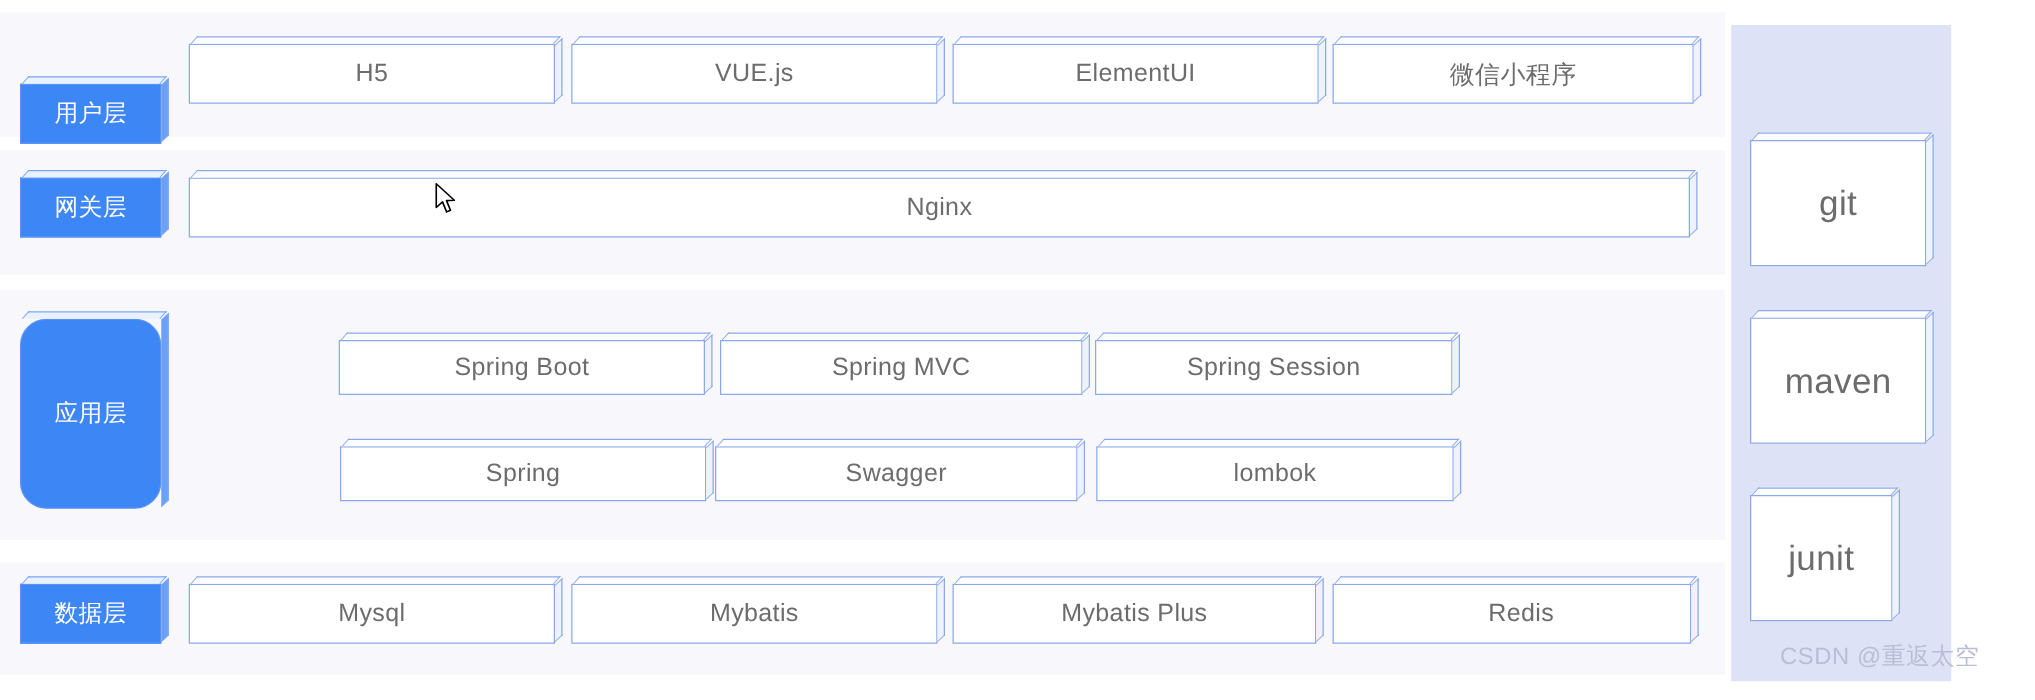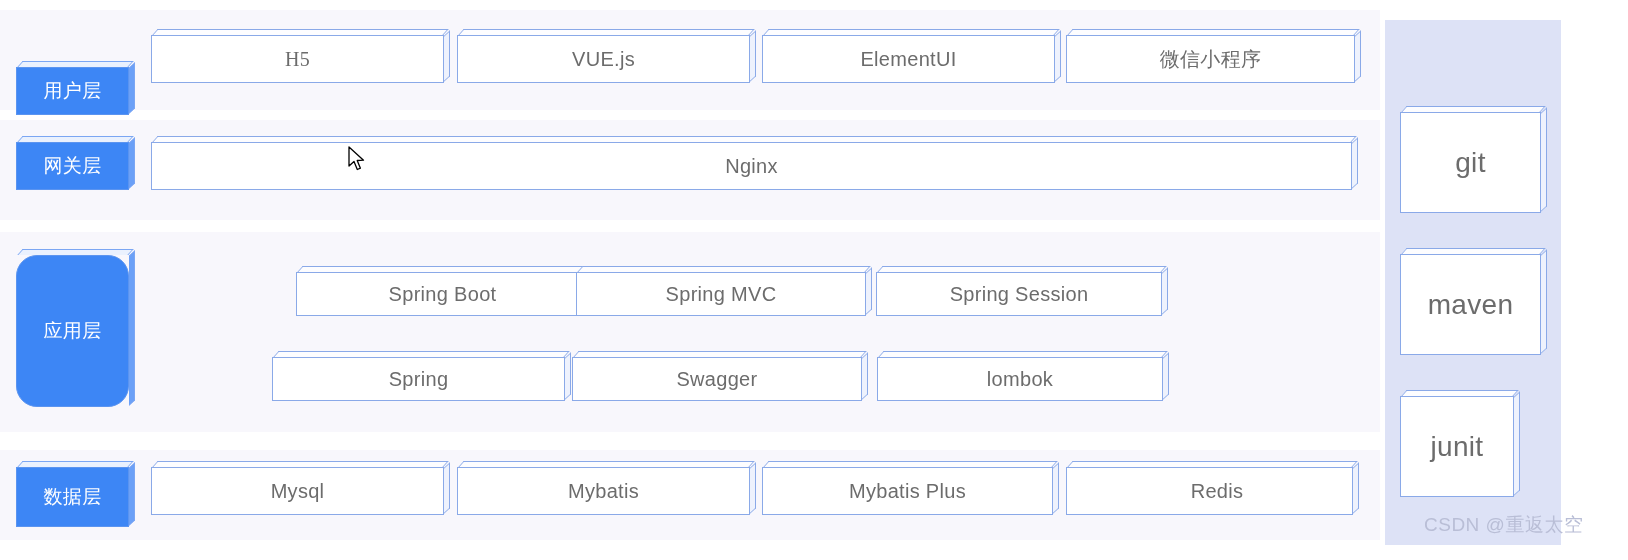--- a/index.html
+++ b/index.html
@@ -133,40 +133,40 @@
   <div class="band band-tint" style="top:10px;height:100px;"></div>
   <div class="band band-plain" style="top:110px;height:10px;"></div>
   <div class="band band-tint" style="top:120px;height:100px;"></div>
   <div class="band band-plain" style="top:220px;height:12px;"></div>
   <div class="band band-tint" style="top:232px;height:200px;"></div>
   <div class="band band-plain" style="top:432px;height:18px;"></div>
   <div class="band band-tint" style="top:450px;height:90px;"></div>
 
   <div class="box3d blue" style="left:16px;top:35px;width:113px;height:48px;margin-top:32px;">用户层</div>
 
-  <div class="box3d" style="left:151px;top:35px;width:293px;height:48px;font-family:Liberation Serif, serif;">H5</div>
+  <div class="box3d" style="left:151px;top:35px;width:293px;height:48px;">H5</div>
   <div class="box3d" style="left:457px;top:35px;width:293px;height:48px;">VUE.js</div>
   <div class="box3d" style="left:762px;top:35px;width:293px;height:48px;">ElementUI</div>
   <div class="box3d" style="left:1066px;top:35px;width:289px;height:48px;">微信小程序</div>
 
   <div class="box3d blue" style="left:16px;top:142px;width:113px;height:48px;">网关层</div>
 
   <div class="box3d" style="left:151px;top:142px;width:1201px;height:48px;">Nginx</div>
 
   <div class="box3d blue" style="left:16px;top:255px;width:113px;height:152px;border-radius:21px;">应用层</div>
 
-  <div class="box3d" style="left:271px;top:272px;width:293px;height:44px;margin-left:25px;">Spring Boot</div>
+  <div class="box3d" style="left:271px;top:272px;width:293px;height:44px;">Spring Boot</div>
   <div class="box3d" style="left:576px;top:272px;width:290px;height:44px;">Spring MVC</div>
   <div class="box3d" style="left:876px;top:272px;width:286px;height:44px;">Spring Session</div>
 
   <div class="box3d" style="left:272px;top:357px;width:293px;height:44px;">Spring</div>
   <div class="box3d" style="left:572px;top:357px;width:290px;height:44px;">Swagger</div>
   <div class="box3d" style="left:877px;top:357px;width:286px;height:44px;">lombok</div>
 
-  <div class="box3d blue" style="left:16px;top:467px;width:113px;height:60px;">数据层</div>
+  <div class="box3d blue" style="left:16px;top:467px;width:113px;height:48px;">数据层</div>
 
   <div class="box3d" style="left:151px;top:467px;width:293px;height:48px;">Mysql</div>
   <div class="box3d" style="left:457px;top:467px;width:293px;height:48px;">Mybatis</div>
   <div class="box3d" style="left:762px;top:467px;width:291px;height:48px;">Mybatis Plus</div>
   <div class="box3d" style="left:1066px;top:467px;width:287px;height:48px;padding-left:15px;">Redis</div>
 
   <div id="tools-panel" style="left:1385px;top:20px;width:176px;height:525px;">
   </div>
   <div id="tools-title" style="left:1385px;top:42px;width:176px;">工具</div>
 

